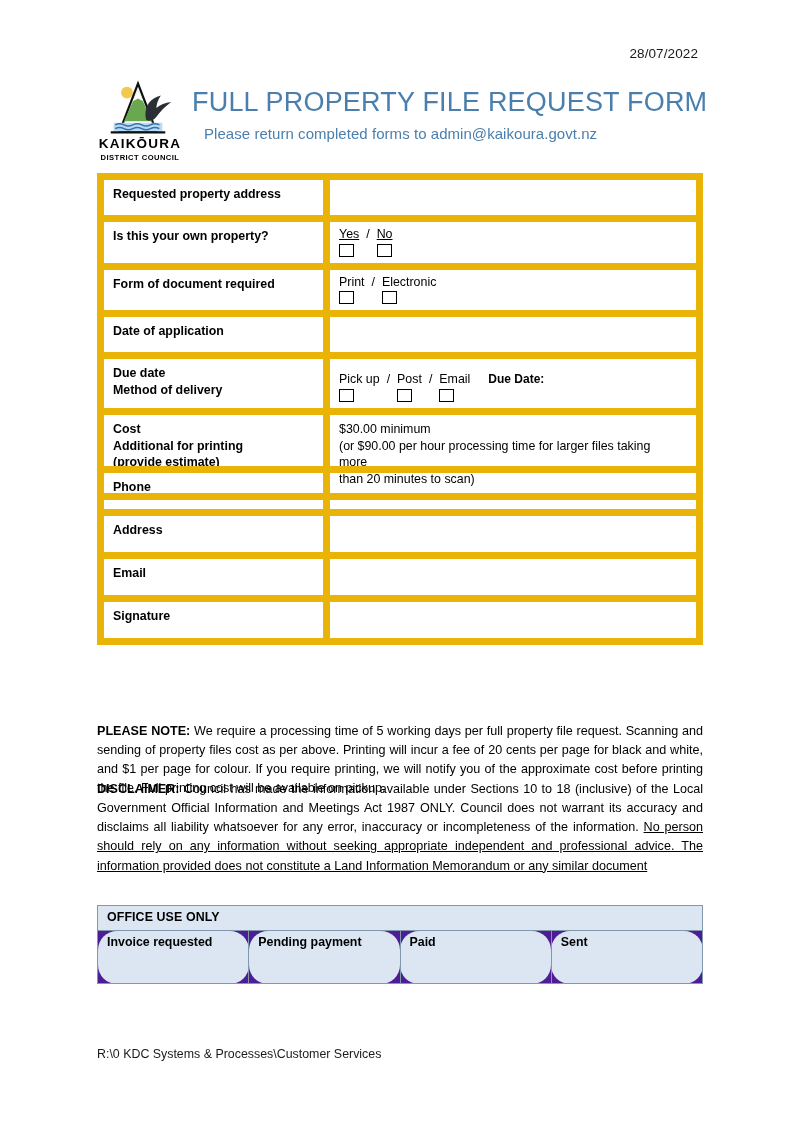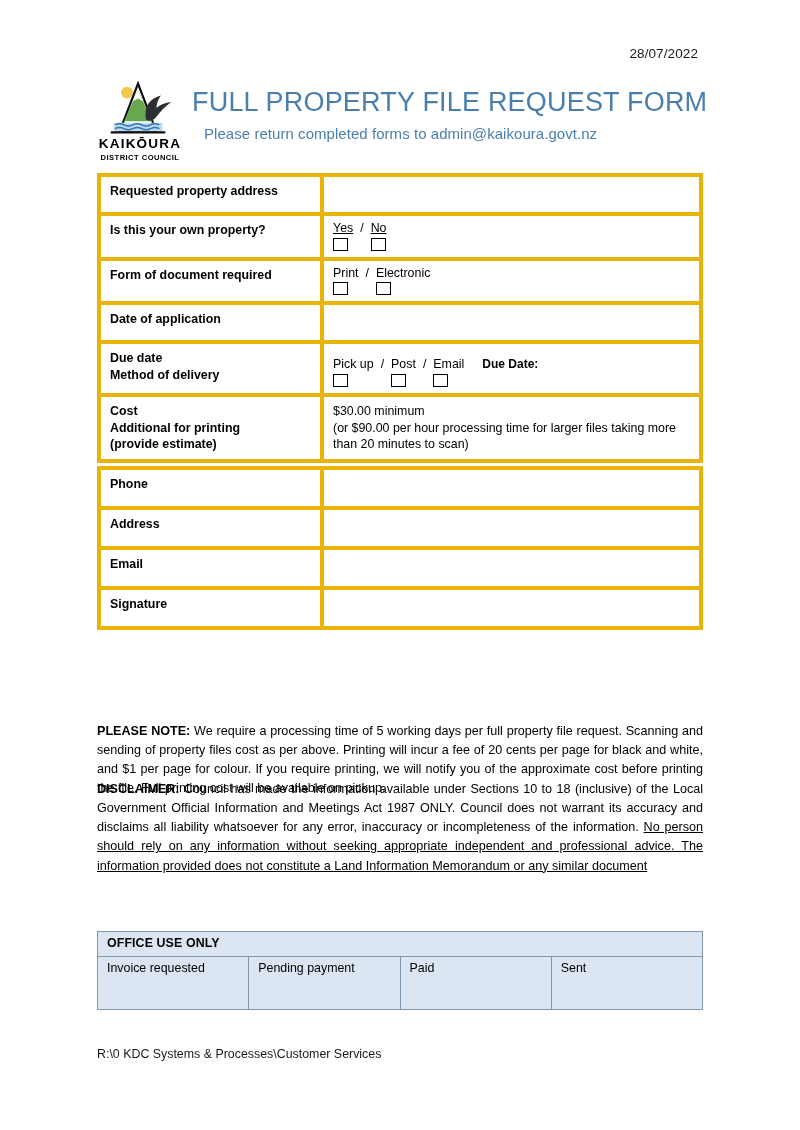--- a/index.html
+++ b/index.html
@@ -90,21 +90,21 @@
 
   
   .form-table {
     position: absolute;
     left: 97px;
     width: 606px;
     border-collapse: collapse;
     table-layout: fixed;
   }
   .form-table td {
-    border: 4px solid #eab308;
+    border: 7px solid #eab308;
     padding: 6px 20px 6px 9px;
     vertical-align: top;
     font-size: 12.4px;
     line-height: 1.34;
   }
   .form-table td.label {
     width: 190px;
     font-weight: bold;
   }
   .form-table td.value {
@@ -166,42 +166,43 @@
   }
   .para b { font-weight: bold; }
   .para .ul { text-decoration: underline; }
   #para-note { top: 689px; margin-top: 33px; }
   #para-disclaimer { top: 780px; }
 
   
   #table-office {
     position: absolute;
     left: 97px;
-    top: 931px;
+    top: 905px;
     width: 606px;
     border-collapse: collapse;
     table-layout: fixed;
     background: #4c1d95;
     padding-left: 21px;
   }
   #table-office td {
     border: 1px solid #8097ad;
     background: #dce6f2;
     font-size: 12.4px;
     padding: 4px 8px 4px 9px;
     vertical-align: top;
   }
   #table-office td.office-head {
     font-weight: bold;
     letter-spacing: .1px;
     height: 16px;
   }
   #table-office td.office-cell {
     height: 44px;
-    font-weight: normal;
+    font-weight: bold;
+    border-radius: 19px;
   }
 
   
   .footer-path {
     position: absolute;
     left: 97px;
     top: 1047px;
     font-size: 12.4px;
     color: #1a1a1a;
   }

